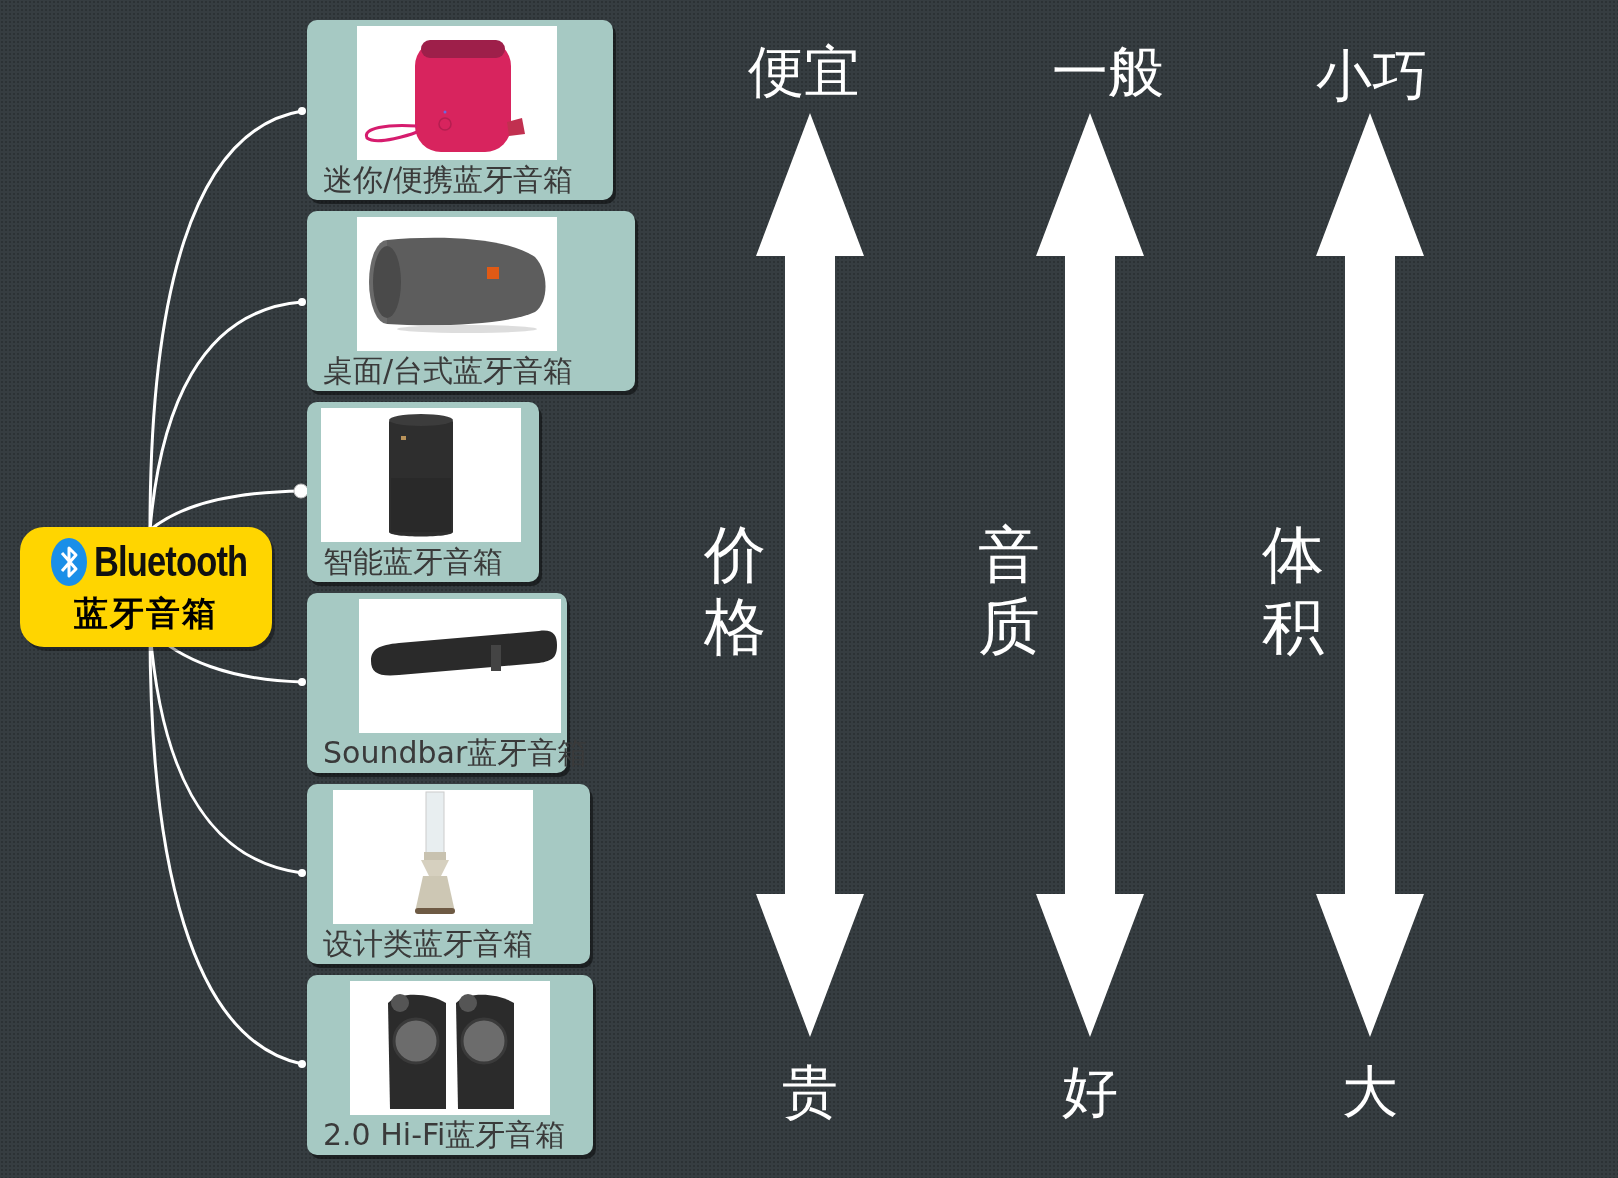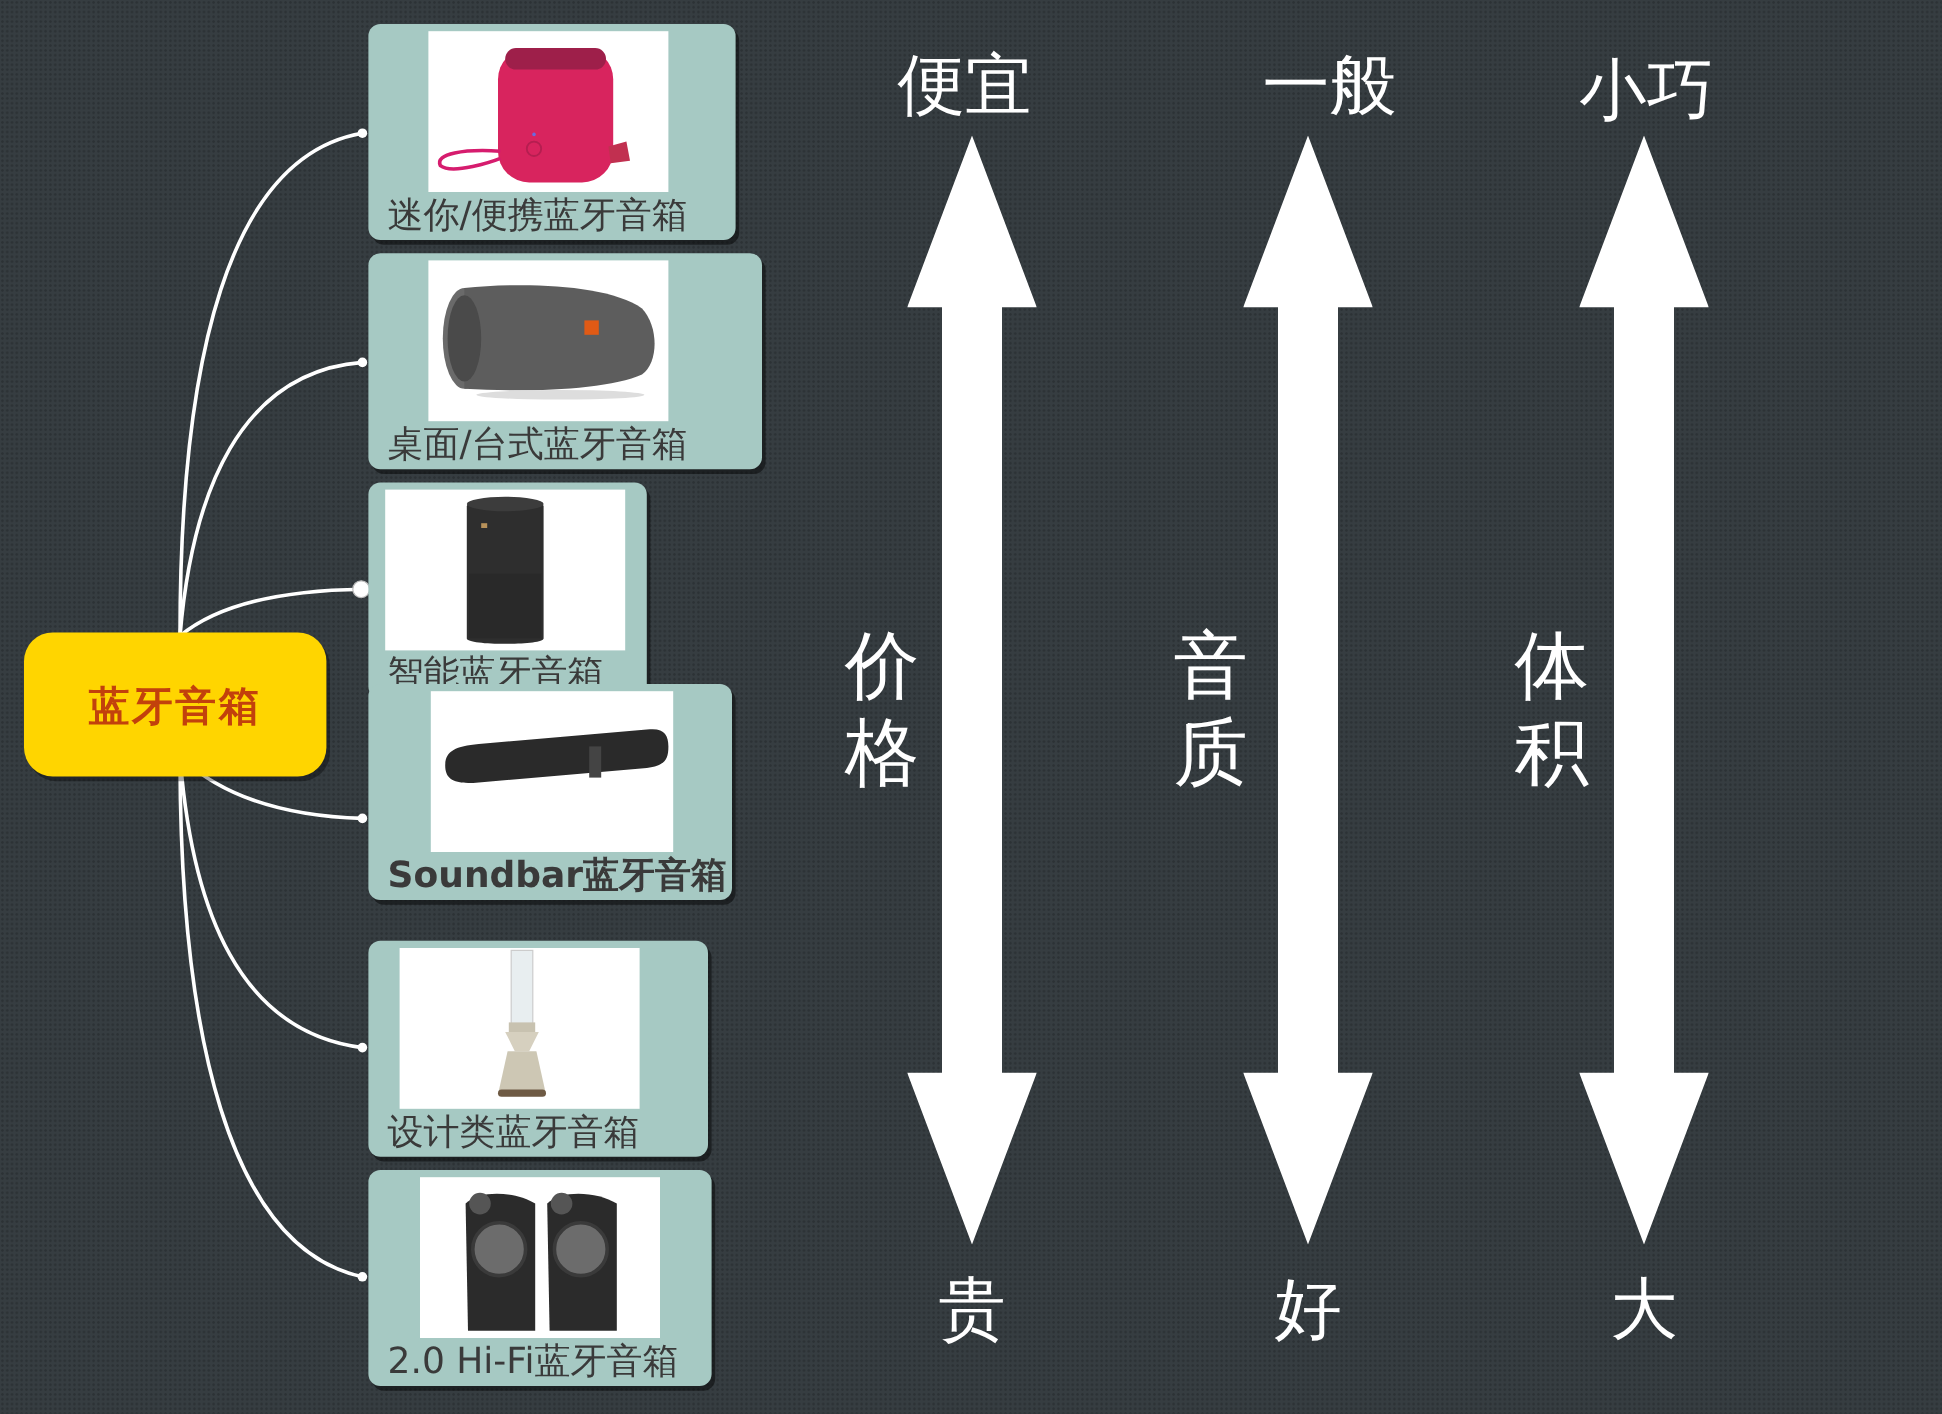--- a/index.html
+++ b/index.html
@@ -14,21 +14,21 @@
   .connectors { position:absolute; left:0; top:0; width:1618px; height:1178px; }
   .root {
     position:absolute; left:20px; top:527px; width:252px; height:120px;
     background:#ffd500; border-radius:24px;
     box-shadow:3px 4px 0 rgba(0,0,0,0.35);
     display:flex; flex-direction:column; align-items:center; justify-content:center;
   }
   .root-top { display:flex; align-items:center; gap:6px; }
   .bt-icon { width:38px; height:50px; }
   .root-title { font-family:"Liberation Sans", sans-serif; font-weight:bold; font-size:42px; color:#111; letter-spacing:-1px; transform:scaleX(0.82); transform-origin:left center; margin-right:-38px; }
-  .root-sub { font-weight:bold; font-size:34px; color:#c2410c; margin-top:4px; letter-spacing:2px; }
+  .root-sub { font-weight:bold; font-size:34px; color:#000000; margin-top:4px; letter-spacing:2px; }
   .card {
     position:absolute; background:#a6c9c3; border-radius:10px;
     box-shadow:3px 4px 0 rgba(0,0,0,0.45);
   }
   .card .photo {
     position:absolute; top:6px; background:#fff; overflow:hidden;
   }
   .card .label {
     position:absolute; bottom:2px; left:16px; white-space:nowrap;
     font-size:30px; color:#3a3a3a; line-height:36px;
@@ -53,20 +53,27 @@
     <circle cx="302" cy="111" r="4"></circle>
     <circle cx="302" cy="302" r="4"></circle>
     <circle cx="301" cy="491" r="7" stroke="#bbb" stroke-width="1"></circle>
     <circle cx="302" cy="682" r="4"></circle>
     <circle cx="302" cy="873" r="4"></circle>
     <circle cx="302" cy="1064" r="4"></circle>
   </g>
 </svg>
 
 <div class="root">
+  <div class="root-top">
+    <svg class="bt-icon" viewBox="0 0 38 50">
+      <ellipse cx="19" cy="25" rx="18" ry="24" fill="#1a8fe8"></ellipse>
+      <path d="M12 16 L26 32 L19 39 L19 11 L26 18 L12 34" fill="none" stroke="#fff" stroke-width="3" stroke-linejoin="round"></path>
+    </svg>
+    <span class="root-title">Bluetooth</span>
+  </div>
   <div class="root-sub">蓝牙音箱</div>
 </div>
 
 <div class="card" style="left:307px;top:20px;width:306px;height:180px;">
   <div class="photo" style="left:50px;width:200px;height:134px;">
     <svg width="200" height="134" viewBox="0 0 200 134">
       <rect x="58" y="14" width="96" height="112" rx="26" fill="#d8245e"></rect>
       <rect x="64" y="14" width="84" height="18" rx="9" fill="#9e1f4a"></rect>
       <circle cx="88" cy="98" r="6" fill="none" stroke="#b51e50" stroke-width="1.5"></circle>
       <circle cx="88" cy="86" r="1.5" fill="#6a6ae0"></circle>
@@ -95,21 +102,21 @@
     <svg width="200" height="134" viewBox="0 0 200 134">
       <path d="M68 14 C68 6 132 6 132 14 L132 124 C132 130 68 130 68 124 Z" fill="#2e2e2e"></path>
       <ellipse cx="100" cy="12" rx="32" ry="6" fill="#3c3c3c"></ellipse>
       <rect x="80" y="28" width="5" height="4" fill="#b8925a"></rect>
       <rect x="70" y="70" width="60" height="54" fill="#262626" opacity="0.6"></rect>
     </svg>
   </div>
   <div class="label">智能蓝牙音箱</div>
 </div>
 
-<div class="card" style="left:307px;top:570px;width:303px;height:180px;font-weight:bold;">
+<div class="card" style="left:307px;top:593px;width:260px;height:180px;">
   <div class="photo" style="left:52px;width:202px;height:134px;">
     <svg width="202" height="134" viewBox="0 0 202 134">
       <path d="M12 62 C12 50 20 46 40 44 L180 32 C194 30 198 36 198 46 C198 58 194 62 180 64 L40 76 C20 78 12 74 12 62 Z" fill="#2a2a2a"></path>
       <rect x="132" y="46" width="10" height="26" fill="#444"></rect>
     </svg>
   </div>
   <div class="label">Soundbar蓝牙音箱</div>
 </div>
 
 <div class="card" style="left:307px;top:784px;width:255px;height:180px;padding-left:28px;">

